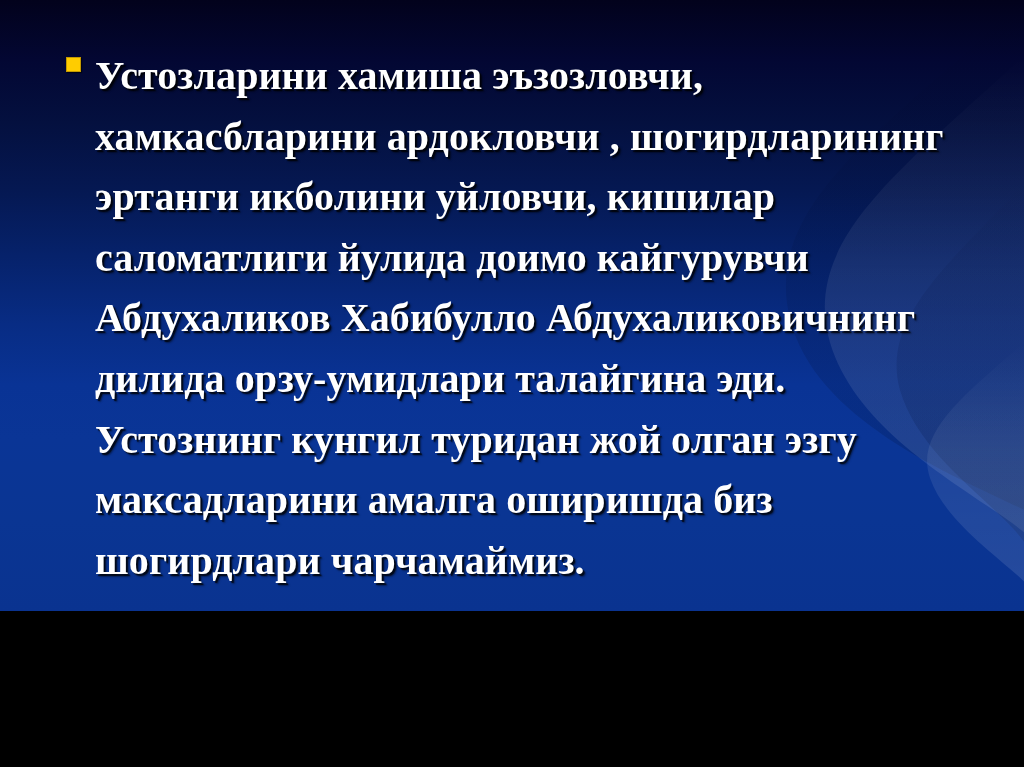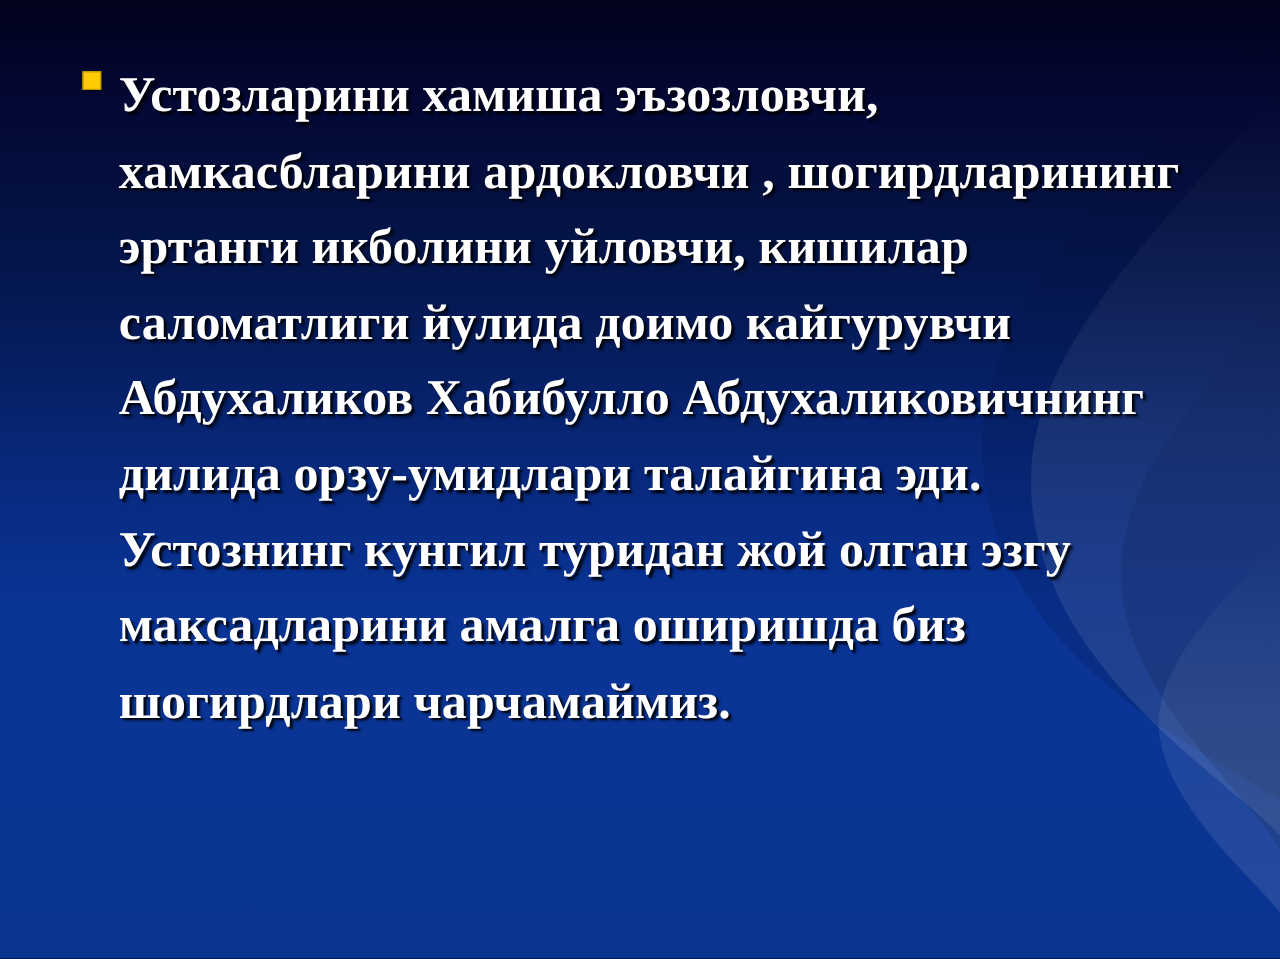--- a/index.html
+++ b/index.html
@@ -5,21 +5,21 @@
 <style>
   html, body {
     margin: 0;
     padding: 0;
     background: #000;
   }
 
   .slide {
     position: relative;
     width: 1024px;
-    height: 767px;
+    height: 611px;
     overflow: hidden;
     background:
       linear-gradient(to bottom,
         #02021c 0%,
         #030733 10%,
         #04103f 20%,
         #051852 31%,
         #06226b 42%,
         #082c84 53%,
         #093395 63%,

